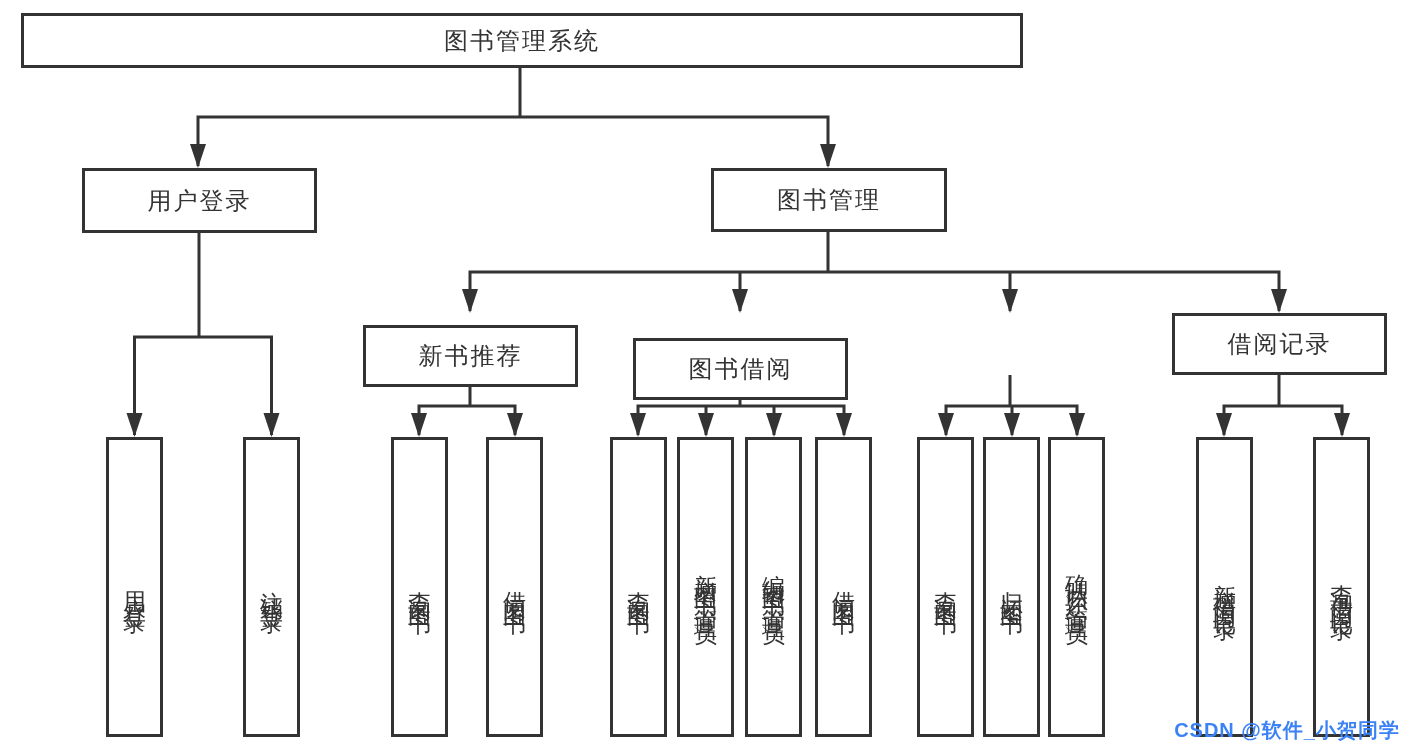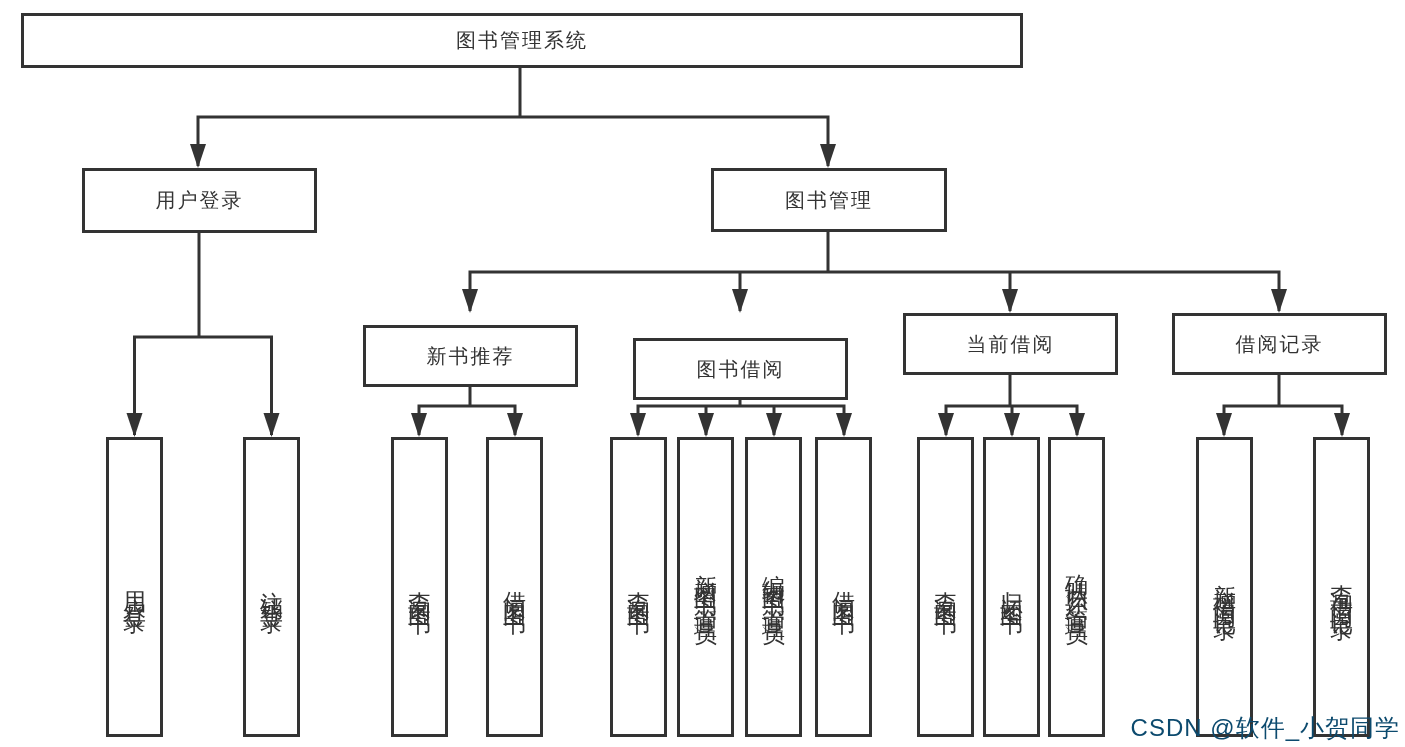--- a/index.html
+++ b/index.html
@@ -22,21 +22,21 @@
     box-sizing: border-box;
     border: 3px solid #333333;
     background: #ffffff;
     color: #333333;
     display: flex;
     align-items: center;
     justify-content: center;
     z-index: 2;
   }
   .hbox {
-    font-size: 20px;
+    font-size: 24px;
     letter-spacing: 2px;
     white-space: nowrap;
   }
   .vbox {
     width: 57px;
     top: 437px;
     height: 300px;
     font-size: 23px;
   }
   .vbox .vtext {
@@ -44,24 +44,25 @@
     text-orientation: mixed;
     letter-spacing: 7px;
     line-height: 51px;
     white-space: nowrap;
   }
   .watermark {
     position: absolute;
     right: 5px;
     bottom: 3px;
     z-index: 5;
-    color: #0c4a6e;
-    font-size: 24px;
+    color: #3b82f6;
+    font-size: 20px;
     letter-spacing: 1px;
     white-space: nowrap;
+    font-weight: bold;
   }
 </style>
 </head>
 <body>
 
 <div class="stage">
 
   <svg class="connectors" viewBox="0 0 1405 747" xmlns="http://www.w3.org/2000/svg">
     <g stroke="#333333" stroke-width="3" fill="none">
       <path d="M520,68 V118 M196.5,117 H829.5 M198,117 V166 M828,117 V166"></path>
@@ -117,23 +118,20 @@
   <div class="node hbox" style="left:711px; top:168px; width:236px; height:64px;">
     <span>图书管理</span>
   </div>
 
   <div class="node hbox" style="left:363px; top:313px; width:215px; height:62px;margin-top:12px;">
     <span>新书推荐</span>
   </div>
   <div class="node hbox" style="left:633px; top:313px; width:215px; height:62px;margin-top:25px;">
     <span>图书借阅</span>
   </div>
-  <div class="node hbox" style="left:903px; top:313px; width:215px; height:62px;">
-    <span>当前借阅</span>
-  </div>
   <div class="node hbox" style="left:1172px; top:313px; width:215px; height:62px;">
     <span>借阅记录</span>
   </div>
 
   <div class="node vbox" style="left:106px;">
     <span class="vtext">用户登录</span>
   </div>
   <div class="node vbox" style="left:243px;">
     <span class="vtext">注销登录</span>
   </div>

